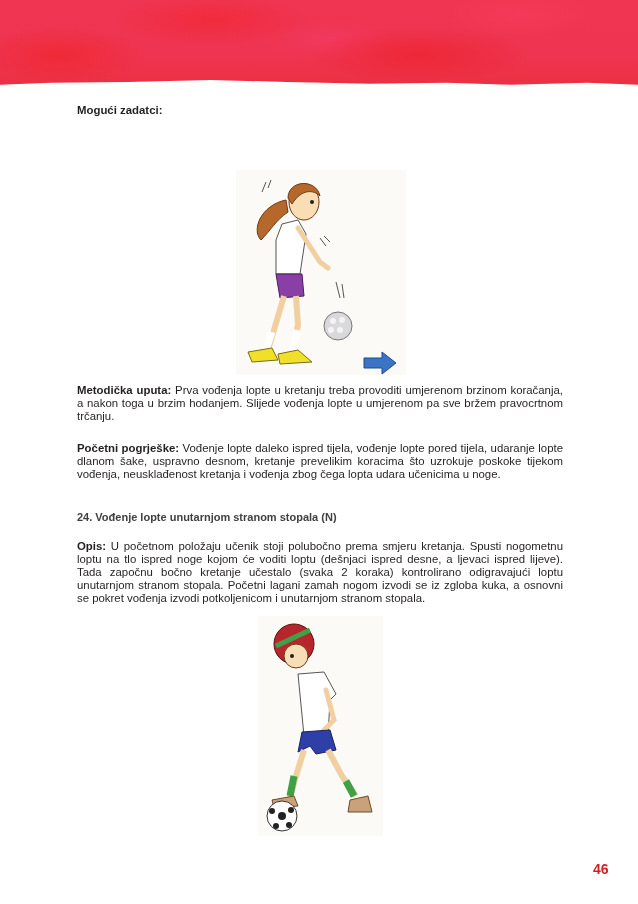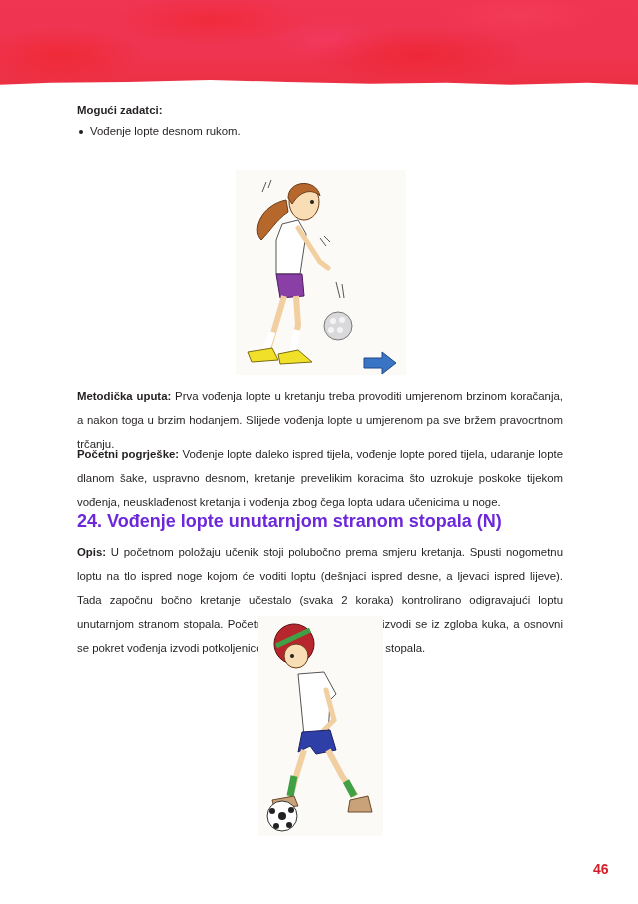--- a/index.html
+++ b/index.html
@@ -21,38 +21,37 @@
     clip-path: polygon(0 0, 100% 0, 100% 92%, 92% 90%, 80% 92%, 70% 90%, 58% 91%, 45% 89%, 33% 87%, 20% 89%, 8% 90%, 0 92%);
   }
   .content { position: absolute; left: 77px; width: 486px; }
   .heading-small { font-weight: bold; font-size: 11.4px; }
   .bullets { list-style: none; margin: 0; padding: 0; font-size: 11.4px; line-height: 14px; }
   .bullets li { position: relative; padding-left: 13px; }
   .bullets li::before {
     content: ""; position: absolute; left: 2px; top: 6px; width: 4px; height: 4px;
     border-radius: 50%; background: #231f20;
   }
-  .para { font-size: 11.4px; line-height: 24px; text-align: justify; margin: 0; }
+  .para { font-size: 11.4px; line-height: 13px; text-align: justify; margin: 0; }
   .para b { font-weight: bold; }
-  .section-title { color: #6d28d9; font-weight: bold; font-size: 18px; }
+  .section-title { color: #404040; font-weight: bold; font-size: 11px; }
   .page-number {
     position: absolute; left: 593px; top: 861px; color: #d3212b;
     font-weight: bold; font-size: 14px;
   }
   .illus { position: absolute; }
 </style>
 </head>
 <body>
 
 <div class="banner"></div>
 
 <div class="content" style="top:104px;">
   <div class="heading-small">Mogući zadatci:</div>
   <ul class="bullets" style="margin-top:8px;">
-    <li>Vođenje lopte desnom rukom.</li>
   </ul>
 </div>
 
 <svg class="illus" style="left:236px; top:170px;" width="170" height="205" viewBox="0 0 170 205">
   <rect x="0" y="0" width="170" height="205" fill="#fbfaf6"></rect>
 
   <path d="M50 30 C25 35 15 60 25 70 C35 60 40 50 52 42 Z" fill="#b5672c" stroke="#6b3a16" stroke-width="1"></path>
 
   <ellipse cx="68" cy="32" rx="15" ry="18" fill="#f8ddb5" stroke="#6b3a16" stroke-width="1"></ellipse>
   <path d="M52 28 C52 10 80 8 84 26 C78 20 66 18 56 34 Z" fill="#b5672c" stroke="#6b3a16" stroke-width="1"></path>

